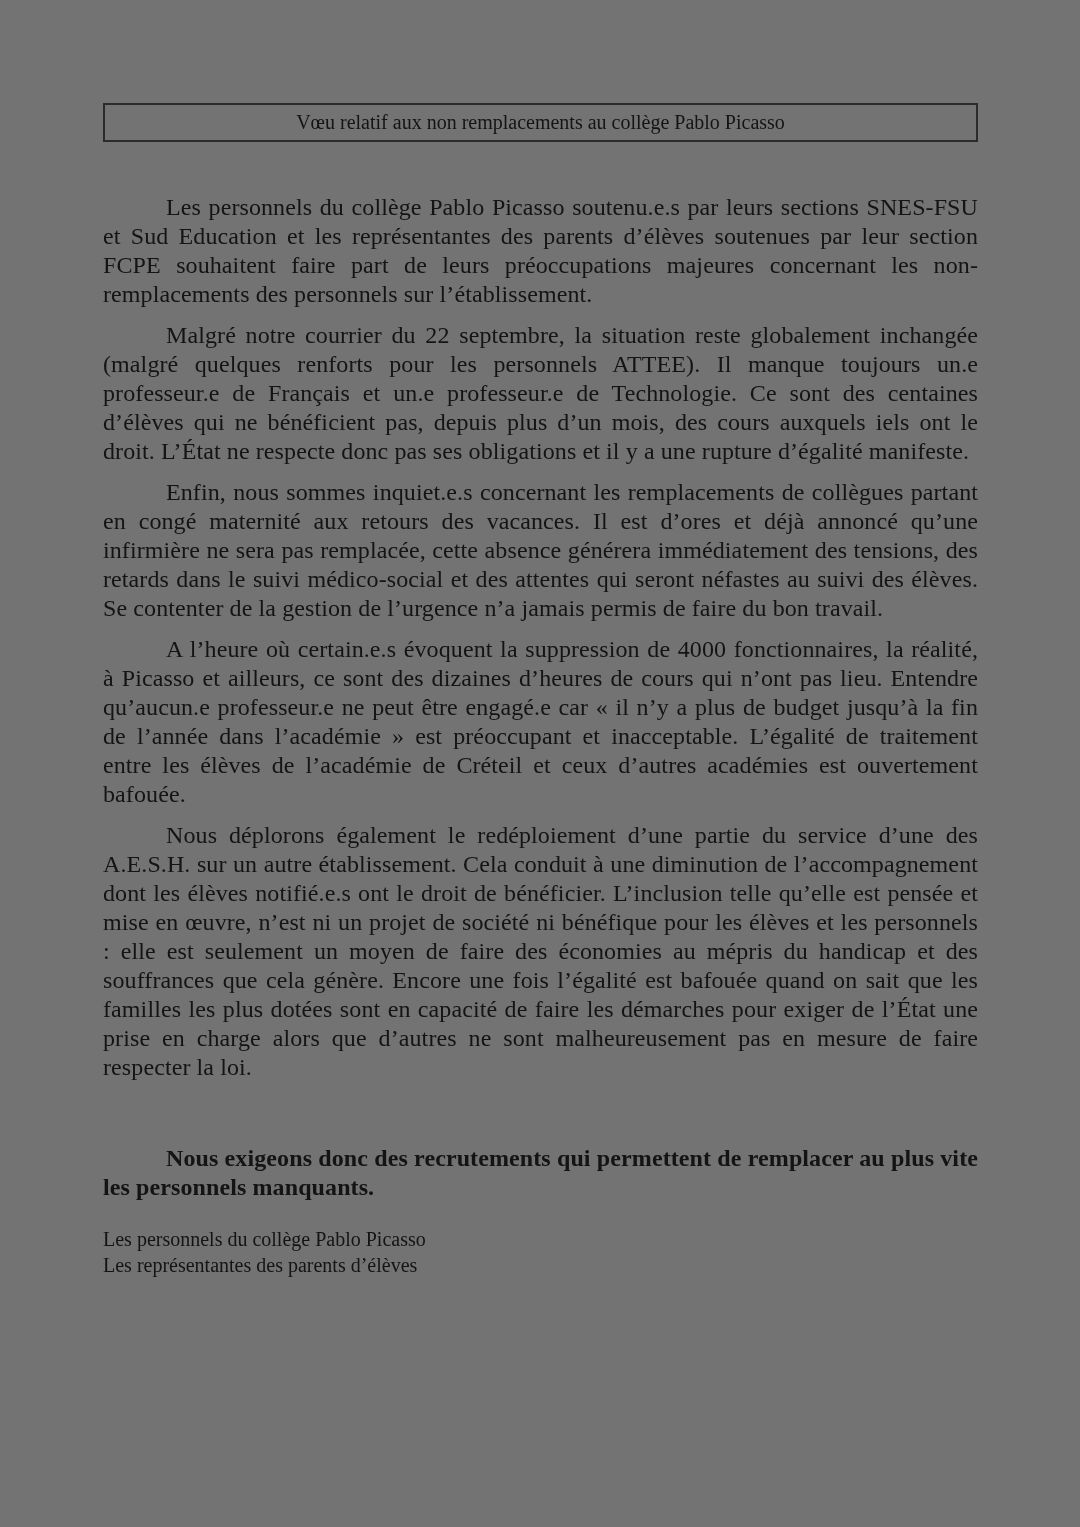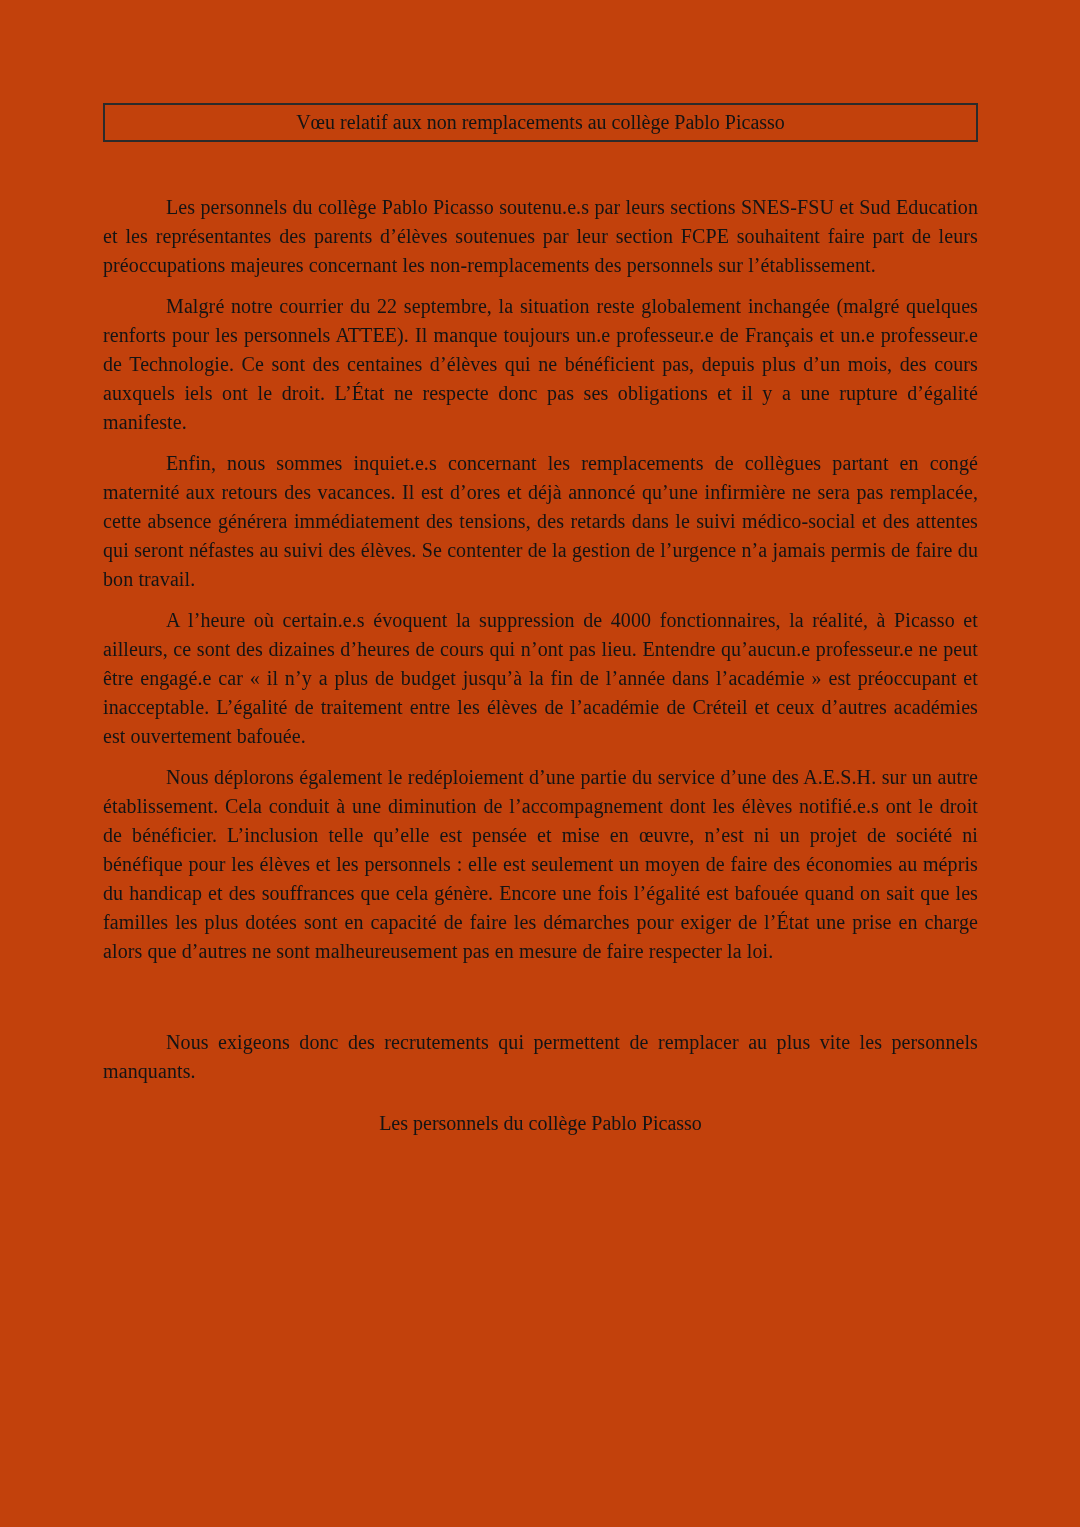--- a/index.html
+++ b/index.html
@@ -5,53 +5,54 @@
   html, body {
     margin: 0;
     padding: 0;
     background: #ffffff;
   }
   .page {
     position: relative;
     width: 1080px;
     height: 1527px;
     margin: 0 auto;
-    background: #c2410c;
+    background: #737373;
     color: #141414;
     font-family: "Liberation Serif", "DejaVu Serif", serif;
     box-sizing: border-box;
     padding: 103px 102px 0 103px;
     overflow: hidden;
   }
   .title-box {
     border: 2px solid #2b2b2b;
     text-align: center;
     font-size: 20px;
     line-height: 24px;
     padding: 5px 10px 6px 10px;
     box-sizing: border-box;
   }
   .body-text {
     margin-top: 51px;
   }
   p.para {
     margin: 0 0 12px 0;
-    font-size: 20px;
+    font-size: 24px;
     line-height: 29px;
     text-align: justify;
     text-indent: 63px;
     letter-spacing: 0.1px;
   }
   p.para.final {
     margin-top: 62px;
     margin-bottom: 0;
+    font-weight: bold;
   }
   .signature {
     margin-top: 24px;
-    text-align: center;
+    text-align: left;
     font-size: 20px;
     line-height: 26px;
   }
   .signature div {
     white-space: nowrap;
   }
 </style>
 </head>
 <body>
 
@@ -64,16 +65,17 @@
   <div class="body-text">
     <p class="para">Les personnels du collège Pablo Picasso soutenu.e.s par leurs sections SNES-FSU et Sud Education et les représentantes des parents d’élèves soutenues par leur section FCPE souhaitent faire part de leurs préoccupations majeures concernant les non-remplacements des personnels sur l’établissement.</p>
     <p class="para">Malgré notre courrier du 22 septembre, la situation reste globalement inchangée (malgré quelques renforts pour les personnels ATTEE). Il manque toujours un.e professeur.e de Français et un.e professeur.e de Technologie. Ce sont des centaines d’élèves qui ne bénéficient pas, depuis plus d’un mois, des cours auxquels iels ont le droit. L’État ne respecte donc pas ses obligations et il y a une rupture d’égalité manifeste.</p>
     <p class="para">Enfin, nous sommes inquiet.e.s concernant les remplacements de collègues partant en congé maternité aux retours des vacances. Il est d’ores et déjà annoncé qu’une infirmière ne sera pas remplacée, cette absence générera immédiatement des tensions, des retards dans le suivi médico-social et des attentes qui seront néfastes au suivi des élèves. Se contenter de la gestion de l’urgence n’a jamais permis de faire du bon travail.</p>
     <p class="para">A l’heure où certain.e.s évoquent la suppression de 4000 fonctionnaires, la réalité, à Picasso et ailleurs, ce sont des dizaines d’heures de cours qui n’ont pas lieu. Entendre qu’aucun.e professeur.e ne peut être engagé.e car « il n’y a plus de budget jusqu’à la fin de l’année dans l’académie » est préoccupant et inacceptable. L’égalité de traitement entre les élèves de l’académie de Créteil et ceux d’autres académies est ouvertement bafouée.</p>
     <p class="para">Nous déplorons également le redéploiement d’une partie du service d’une des A.E.S.H. sur un autre établissement. Cela conduit à une diminution de l’accompagnement dont les élèves notifié.e.s ont le droit de bénéficier. L’inclusion telle qu’elle est pensée et mise en œuvre, n’est ni un projet de société ni bénéfique pour les élèves et les personnels : elle est seulement un moyen de faire des économies au mépris du handicap et des souffrances que cela génère. Encore une fois l’égalité est bafouée quand on sait que les familles les plus dotées sont en capacité de faire les démarches pour exiger de l’État une prise en charge alors que d’autres ne sont malheureusement pas en mesure de faire respecter la loi.</p>
     <p class="para final">Nous exigeons donc des recrutements qui permettent de remplacer au plus vite les personnels manquants.</p>
 
     <div class="signature">
       <div>Les personnels du collège Pablo Picasso</div>
+      <div>Les représentantes des parents d’élèves</div>
     </div>
   </div>
 
 </div>
 
 </body></html>

